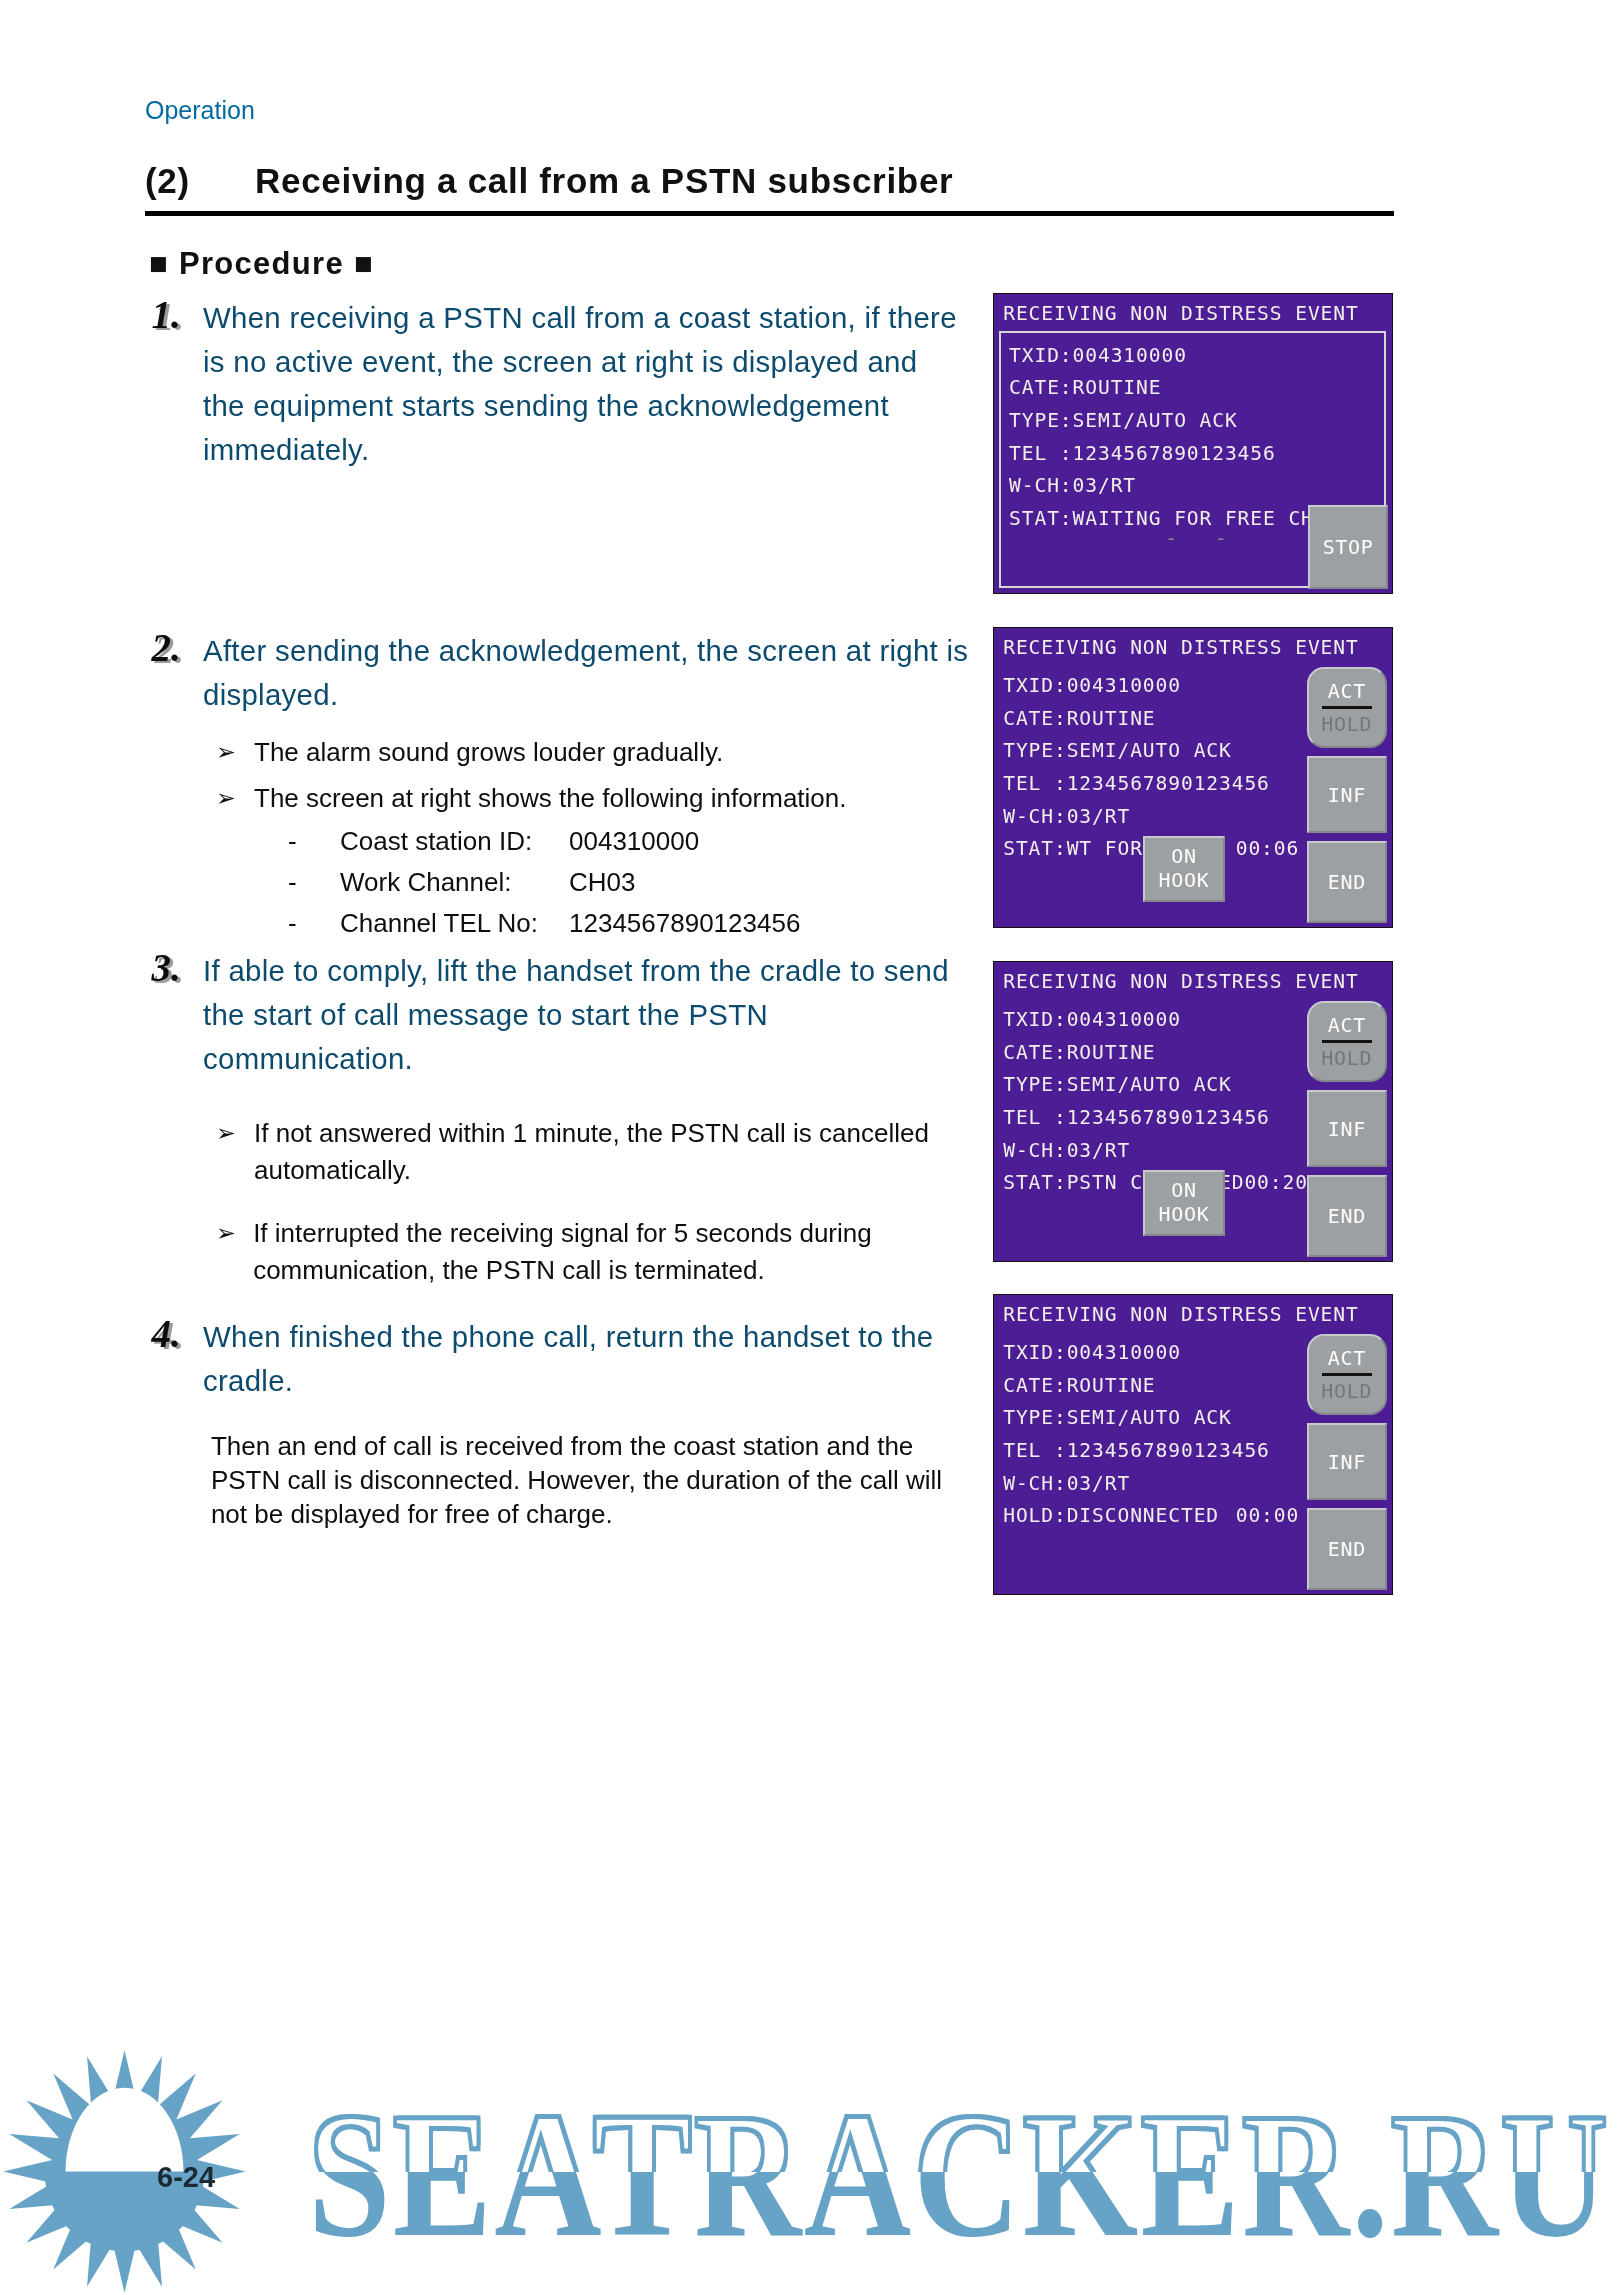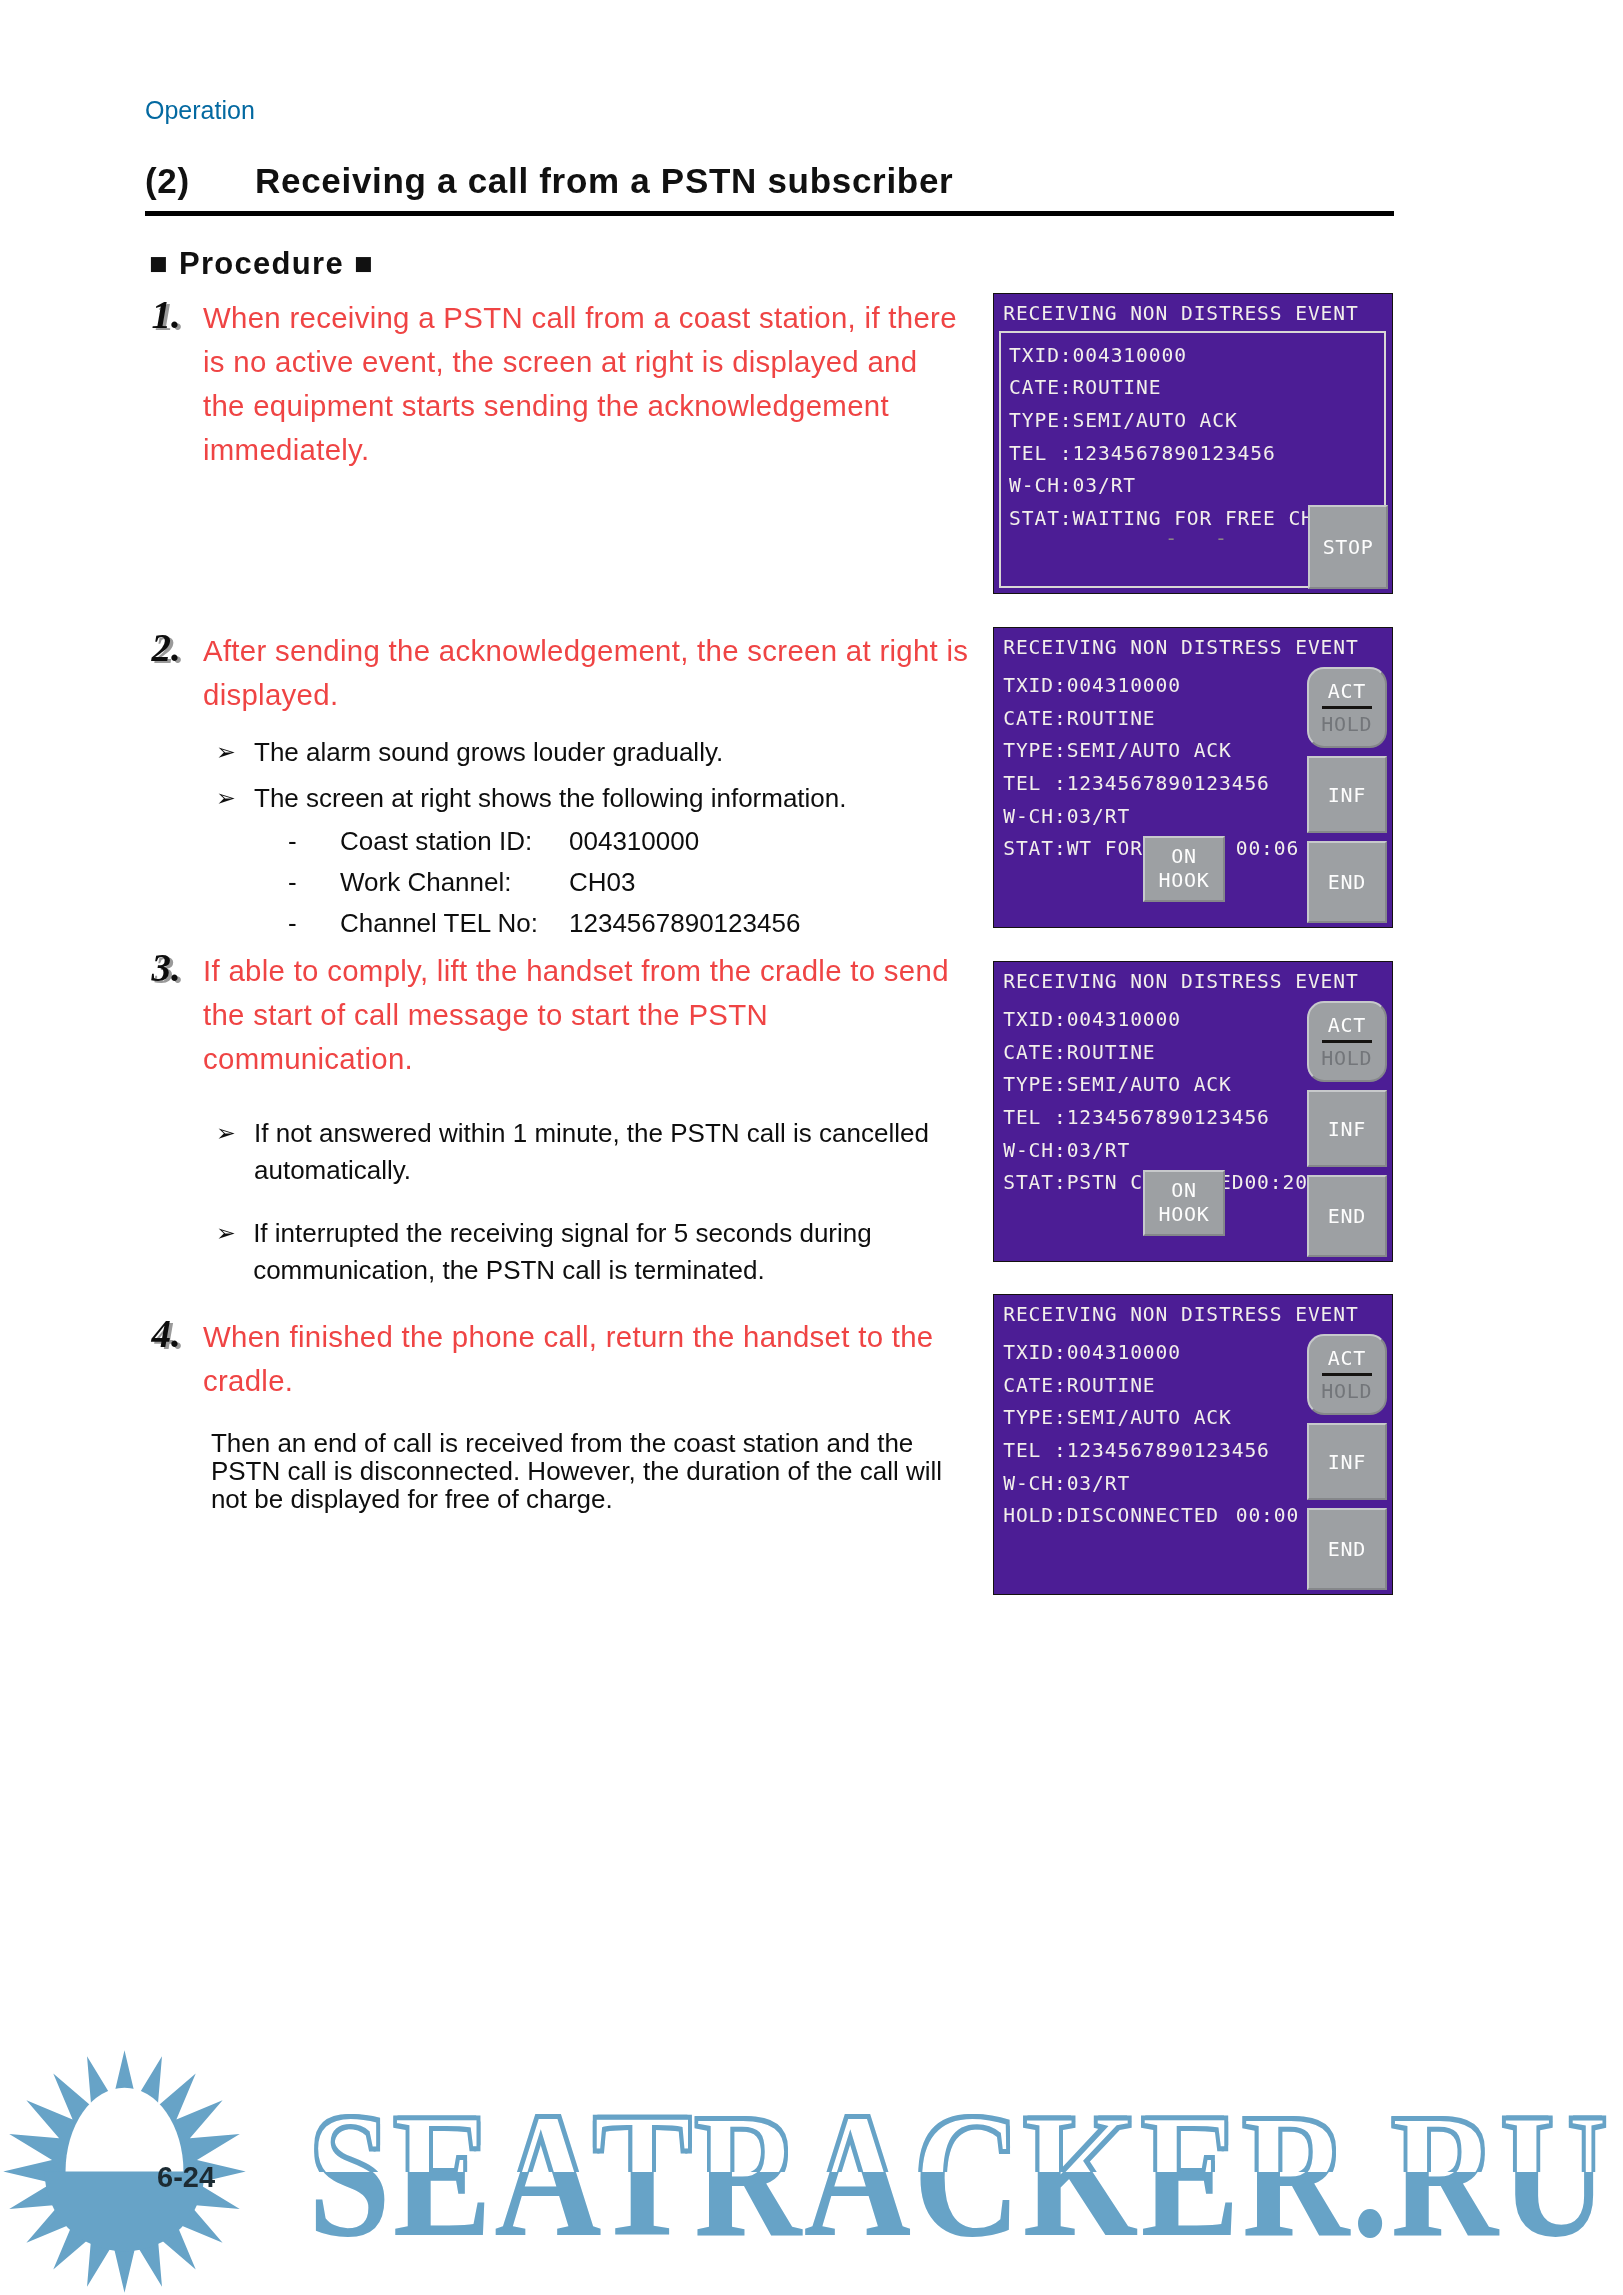--- a/index.html
+++ b/index.html
@@ -17,31 +17,31 @@
   .sec-rule { position:absolute; left:145px; top:211px; width:1249px; height:4.6px; background:#000; }
   .proc-heading { position:absolute; left:149px; top:246px; font-size:31px; font-weight:bold; letter-spacing:1.3px; }
 
   .step { position:absolute; left:145px; width:844px; }
   .step-num {
     position:absolute; left:6.5px; top:-3.9px;
     font-family:"Liberation Serif", serif; font-style:italic; font-weight:bold;
     font-size:39px; color:#0d0d0d; text-shadow:3.3px 2px 0 #9a9a9a;
   }
   .step-body { margin-left:58px; }
-  .step-text { font-size:29.4px; line-height:44px; letter-spacing:0.3px; color:#ef4444; }
+  .step-text { font-size:29.4px; line-height:44px; letter-spacing:0.3px; color:#0c4a6e; }
   .bullets { margin-top:17px; }
   .bullet { display:flex; margin-left:13px; margin-top:9.2px; }
   .b-marker { width:38px; font-size:23.6px; line-height:37px; color:#0e0e0e; }
   .b-text { width:713px; font-size:26px; line-height:37px; color:#0e0e0e; }
   .details { margin-top:6.5px; }
   .detail { display:flex; margin-left:85px; margin-top:7.9px; font-size:26px; line-height:33px; color:#0e0e0e; }
   .d-dash { width:52px; }
   .d-label { width:229px; }
   .d-value { flex:1; }
-  .note { margin-left:7.9px; margin-top:26px; width:772px; font-size:26px; line-height:28px; color:#0e0e0e; }
+  .note { margin-left:7.9px; margin-top:26px; width:772px; font-size:26px; line-height:34px; color:#0e0e0e; }
 
   
   .lcd {
     position:absolute; left:993px; width:400px; height:301px;
     background:#4c1d95; border:1.3px solid #141110;
     color:#f2efeb; font-family:"DejaVu Sans Mono", monospace;
   }
   .lcd-title { position:absolute; left:9.2px; top:7.9px; font-size:19.6px; letter-spacing:0.9px; white-space:pre; }
   .lcd-line { position:absolute; left:9.2px; font-size:19.6px; letter-spacing:0.9px; white-space:pre; }
   .stat-row { position:absolute; left:9.2px; display:flex; justify-content:space-between; width:296px;

